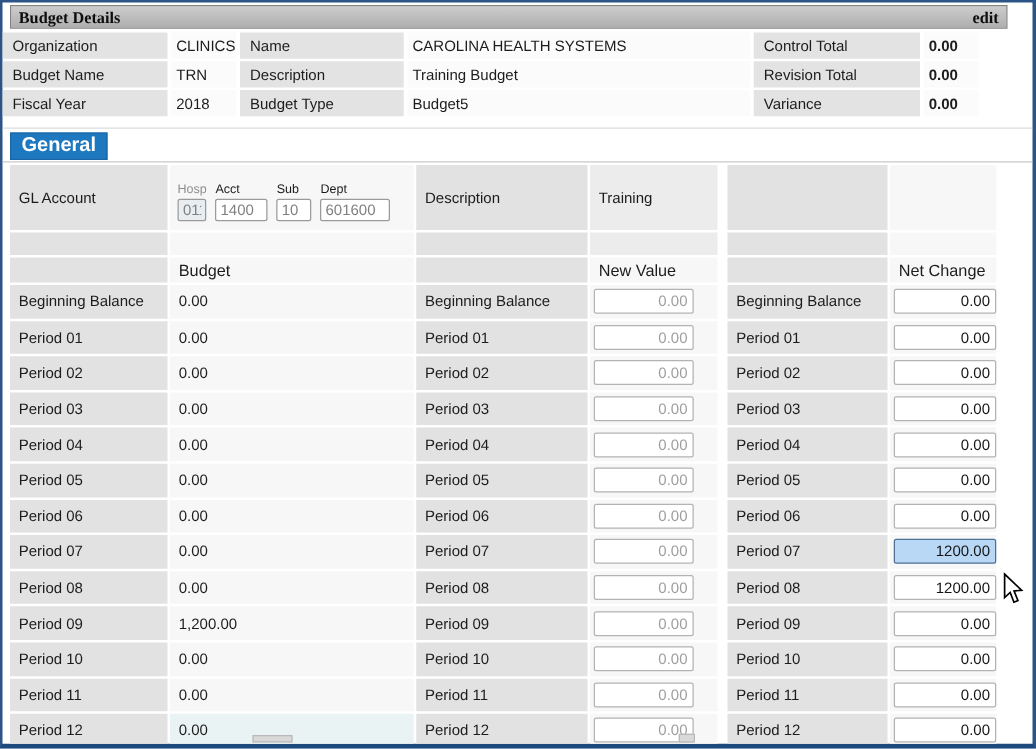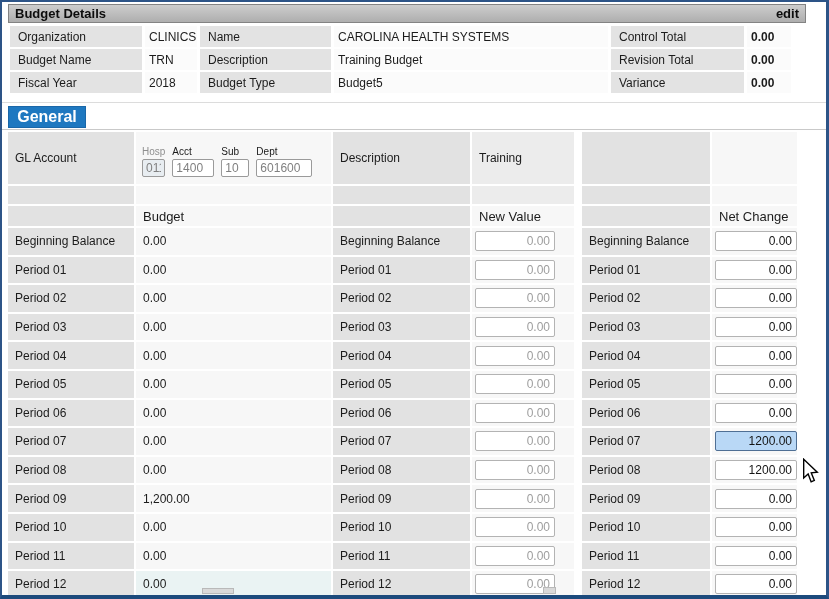--- a/index.html
+++ b/index.html
@@ -6,27 +6,27 @@
   html,body { background:#fff; }
   body { width:829px; height:599px; font-family:"Liberation Sans","DejaVu Sans",sans-serif; }
   #frame {
     position:relative; width:829px; height:599px; background:#fff; overflow:hidden;
     border:2px solid #2d5487; border-right-width:3px; border-bottom:4px solid #1c4a7c;
   }
   
   #titlebar {
     position:absolute; left:6px; top:2px; width:798px; height:19px;
     background:linear-gradient(#cdcdcd,#aeaeae); border:1px solid #838383;
-    display:flex; justify-content:space-between; align-items:center; padding:0 6px;
+    display:flex; justify-content:space-between; align-items:center; padding:0 6px;font-family:Liberation Serif, serif;
   }
   .tb-title { font-weight:bold; font-size:13px; color:#0d0d0d; }
   .tb-edit  { font-weight:bold; font-size:13px; color:#0d0d0d; cursor:pointer;margin-left:32px; }
   
   #info-grid {
-    position:absolute; left:8px; top:24px;
+    position:absolute; left:0; top:24px;
     display:grid; grid-template-columns:132px 52px 131px 274px 133px 44px;
     grid-auto-rows:21px; gap:2px 3px; font-size:12px; color:#1c1c1c;
   }
   .info-label { background:#e3e3e3; display:flex; align-items:center; padding-left:8px; }
   .info-value { background:#fbfbfb; display:flex; align-items:center; padding-left:4px; }
   .info-value.bold { font-weight:bold; }
   
   #rule1 { position:absolute; left:0; top:100px; width:100%; height:1px; background:#dcdcdc; }
   #tab {
     position:absolute; left:6px; top:104px; width:78px; height:22px;

